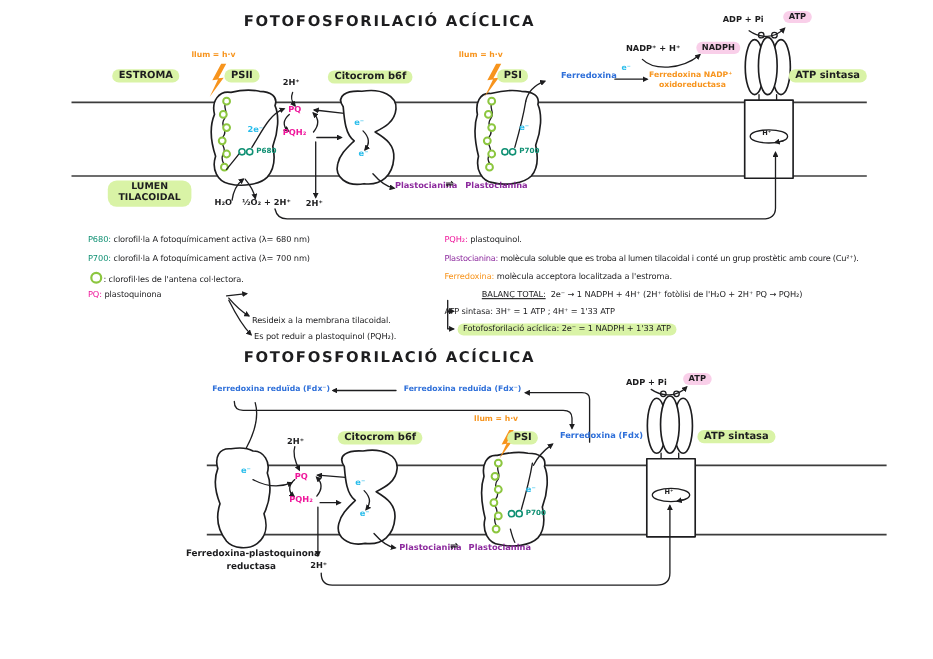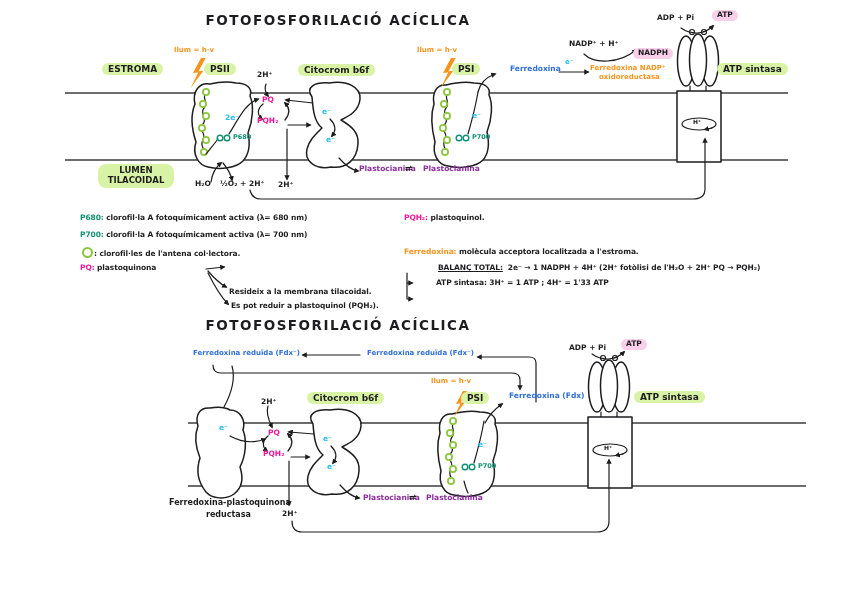--- a/index.html
+++ b/index.html
@@ -4,29 +4,29 @@
 <style>
   :root{
     --green:#d9f3a6; --pink:#f9cfe9; --orange:#f7941d; --cyan:#29bdeb;
     --blue:#2e6fd9; --mag:#ef169b; --teal:#0f9073; --pur:#8d2b9e; --ink:#1d1d1f;
   }
   html,body{margin:0;padding:0;background:#fff;}
   .stage{position:relative;width:848px;height:599px;background:#fff;overflow:hidden;
          font-family:"DejaVu Sans",sans-serif;color:var(--ink);}
   svg{position:absolute;left:0;top:0;}
   .t{position:absolute;white-space:nowrap;font-weight:700;color:var(--ink);line-height:1.15;}
-  .title{font-size:13.5px;letter-spacing:1.5px;text-align:center;width:676px;left:0;}
+  .title{font-size:13.5px;letter-spacing:1.5px;text-align:center;width:676px;left:16px;}
   .s6{font-size:6px}.s65{font-size:6.5px}.s7{font-size:7px}.s75{font-size:7.5px}
   .s8{font-size:8px}.s9{font-size:9px}
   .pill{background:var(--green);border-radius:8px;padding:1px 6px;font-size:9px;}
   .pillc{background:var(--green);border-radius:8px;padding:2px 7px;font-size:8.5px;text-align:center;}
   .pillp{background:var(--pink);border-radius:8px;padding:1px 5px;font-size:7.5px;text-align:right;}
   .cyan{color:var(--cyan)}.blue{color:var(--blue)}.mag{color:var(--mag)}
   .teal{color:var(--teal)}.pur{color:var(--pur)}.org{color:var(--orange)}
-  .note{font-size:7.5px;font-weight:700;letter-spacing:-0.1px;}
+  .note{font-size:7.5px;font-weight:400;letter-spacing:-0.1px;}
   .u{text-decoration:underline;padding-left:34px;}
   .hl{background:var(--green);border-radius:6px;padding:1px 5px;}
   .circle-ic{display:inline-block;width:7px;height:7px;border:2px solid #8cc63f;border-radius:50%;vertical-align:-2px;margin-right:1px;background:#fff;}
   
   .ln{fill:none;stroke:var(--ink);stroke-width:1.2;stroke-linecap:round;stroke-linejoin:round;}
   .mem{fill:none;stroke:#3c3c3c;stroke-width:1.5;}
   .blob{fill:#fff;stroke:var(--ink);stroke-width:1.5;stroke-linejoin:round;}
   .ant{fill:#fff;stroke:#8cc63f;stroke-width:1.8;}
   .spc{fill:none;stroke:var(--teal);stroke-width:1.4;}
 </style>
@@ -182,44 +182,46 @@
   <span class="t s75 cyan" style="left:326px;top:136px">e⁻</span>
   <span class="t s7 org" style="left:417px;top:46px">llum = h·v</span>
   <span class="t pill" style="left:452px;top:63px">PSI</span>
   <span class="t s75 cyan" style="left:472px;top:112px">e⁻</span>
   <span class="t s65 teal" style="left:472px;top:134px">P700</span>
   <span class="t s75 blue" style="left:510px;top:65px">Ferredoxina</span>
   <span class="t s7 cyan" style="left:565px;top:58px">e⁻</span>
   <span class="t s7 org" style="left:590px;top:64px">Ferredoxina NADP⁺</span>
   <span class="t s7 org" style="left:599px;top:73px">oxidoreductasa</span>
   <span class="t s75" style="left:569px;top:40px">NADP⁺ + H⁺</span>
-  <span class="t pillp" style="left:633px;top:48px">NADPH</span>
+  <span class="t pillp" style="left:633px;top:38px">NADPH</span>
   <span class="t s75" style="left:657px;top:14px">ADP + Pi</span>
   <span class="t pillp" style="left:712px;top:10px">ATP</span>
   <span class="t pill" style="left:717px;top:63px">ATP sintasa</span>
   <span class="t pillc" style="left:98px;top:164px;width:62px"><span>LUMEN</span><br><span>TILACOIDAL</span></span>
   <span class="t s75" style="left:195px;top:180px">H₂O</span>
   <span class="t s75" style="left:220px;top:180px">½O₂ + 2H⁺</span>
   <span class="t s75" style="left:278px;top:181px">2H⁺</span>
   <span class="t s75 pur" style="left:359px;top:165px">Plastocianina</span>
   <span class="t s9" style="left:405px;top:163px">⇌</span>
   <span class="t s75 pur" style="left:423px;top:165px">Plastocianina</span>
   <span class="t s6" style="left:693px;top:119px">H⁺</span>
 
   <span class="t note" style="left:80px;top:214px"><span class="teal">P680:</span> <span>clorofil·la A fotoquímicament activa (λ= 680 nm)</span></span>
   <span class="t note" style="left:80px;top:231px"><span class="teal">P700:</span> <span>clorofil·la A fotoquímicament activa (λ= 700 nm)</span></span>
   <span class="t note" style="left:82px;top:247px"><span class="circle-ic"></span><span>:</span> <span>clorofil·les de l'antena col·lectora.</span></span>
   <span class="t note" style="left:80px;top:264px"><span class="mag">PQ:</span> <span>plastoquinona</span></span>
   <span class="t note" style="left:229px;top:288px">Resideix a la membrana tilacoidal.</span>
   <span class="t note" style="left:231px;top:302px">Es pot reduir a plastoquinol (PQH₂).</span>
 
   <span class="t note" style="left:404px;top:214px"><span class="mag">PQH₂:</span> <span>plastoquinol.</span></span>
+  <span class="t note" style="left:404px;top:231px;letter-spacing:-0.25px"><span class="pur">Plastocianina:</span> <span>molècula soluble que es troba al lumen tilacoidal i conté un grup prostètic amb coure (Cu²⁺).</span></span>
   <span class="t note" style="left:404px;top:248px"><span class="org">Ferredoxina:</span> <span>molècula acceptora localitzada a l'estroma.</span></span>
   <span class="t note" style="left:404px;top:264px"><span class="u">BALANÇ TOTAL:</span>&nbsp; <span>2e⁻ → 1 NADPH + 4H⁺ (2H⁺ fotòlisi de l'H₂O + 2H⁺ PQ → PQH₂)</span></span>
-  <span class="t note" style="left:436px;top:279px"><span>ATP sintasa:</span> <span>3H⁺ = 1 ATP ; 4H⁺ = 1'33 ATP</span></span>
+  <span class="t note" style="left:404px;top:279px"><span>ATP sintasa:</span> <span>3H⁺ = 1 ATP ; 4H⁺ = 1'33 ATP</span></span>
+  <span class="t note hl" style="left:416px;top:294px"><span>Fotofosforilació acíclica:</span> <span>2e⁻ = 1 NADPH + 1'33 ATP</span></span>
 
   <span class="t title" style="top:318px">FOTOFOSFORILACIÓ ACÍCLICA</span>
   <span class="t s7 blue" style="left:193px;top:349px">Ferredoxina reduïda (Fdx⁻)</span>
   <span class="t s7 blue" style="left:367px;top:349px">Ferredoxina reduïda (Fdx⁻)</span>
   <span class="t s75" style="left:569px;top:344px">ADP + Pi</span>
   <span class="t pillp" style="left:621px;top:339px">ATP</span>
   <span class="t s7 org" style="left:431px;top:377px">llum = h·v</span>
   <span class="t pill" style="left:461px;top:392px">PSI</span>
   <span class="t s75 blue" style="left:509px;top:392px">Ferredoxina (Fdx)</span>
   <span class="t pill" style="left:634px;top:391px">ATP sintasa</span>

